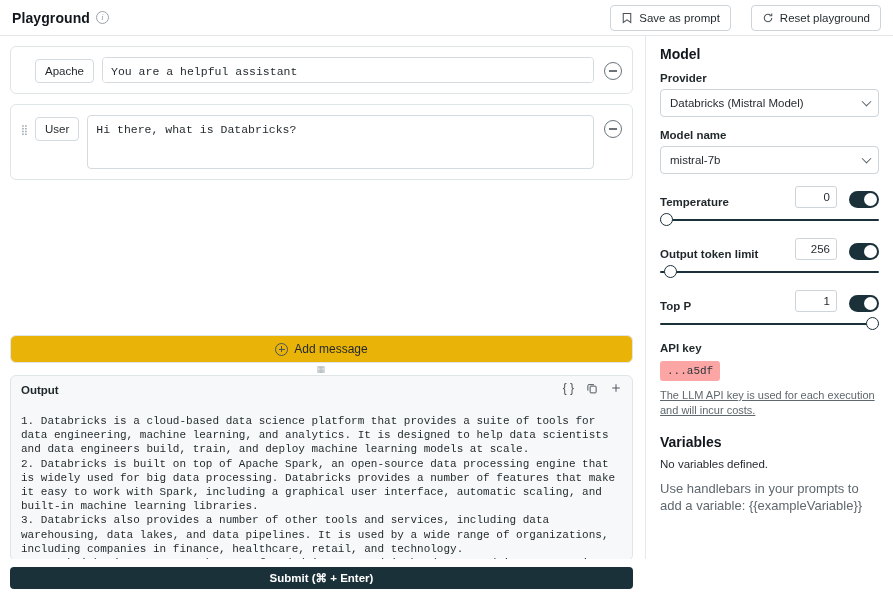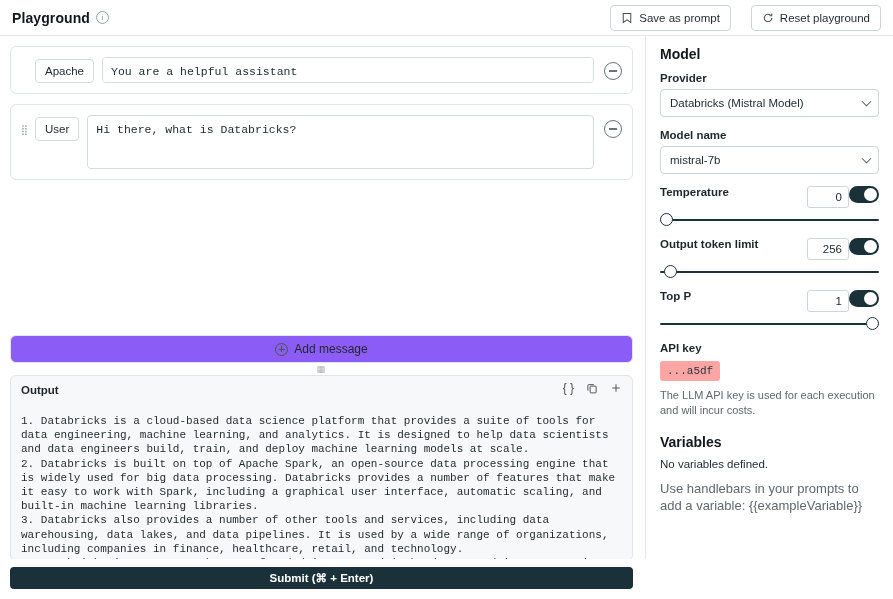--- a/index.html
+++ b/index.html
@@ -135,21 +135,21 @@
     cursor: pointer;
     background: #fff;
   }
   .remove-btn span { display: block; width: 8px; height: 1.4px; background: #6b7379; }
 
   
   .add-message {
     margin-top: 155px;
     border: 1px solid #e0e5e8;
     border-radius: 6px;
-    background: #8b5cf6;
+    background: #eab308;
     height: 28px;
     display: flex; align-items: center; justify-content: center;
     gap: 6px;
     font-size: 12px;
     color: #1f272b;
     cursor: pointer;
   }
   .plus-circle {
     width: 13px; height: 13px; border-radius: 50%;
     border: 1.3px solid #4b5359;
@@ -235,21 +235,21 @@
     margin-bottom: 12px;
   }
   .select .chev {
     position: absolute; right: 8px; top: 50%;
     width: 7px; height: 7px;
     border-right: 1.4px solid #5a6369;
     border-bottom: 1.4px solid #5a6369;
     transform: translateY(-70%) rotate(45deg);
   }
   .param-row {
-    display: flex; align-items: flex-start; gap: 0;
+    display: flex; align-items: flex-end; gap: 12px;
     margin-bottom: 4px;
   }
   .param-name { font-size: 11.5px; font-weight: bold; color: #1f272b; flex: 1 1 auto; }
   .param-value {
     width: 42px; height: 22px;
     border: 1px solid #cdd5da;
     border-radius: 3px;
     background: #fff;
     font-size: 11.5px;
     text-align: right;
@@ -295,20 +295,21 @@
     font-family: "Liberation Mono", monospace;
     font-size: 11px;
     color: #2c343a;
     padding: 4px 7px;
   }
   .helper {
     font-size: 11px;
     color: #5f686e;
     line-height: 1.35;
     margin-top: 7px;
+    text-decoration: underline;
   }
   .vars-title { font-size: 14px; font-weight: bold; color: #11171c; margin: 16px 0 8px 0; }
   .vars-note { font-size: 11.5px; color: #1f272b; margin-bottom: 10px; }
   .vars-help { font-size: 13px; color: #5f686e; line-height: 1.35; }
 </style>
 </head>
 <body>
 
 <div class="app">
 

